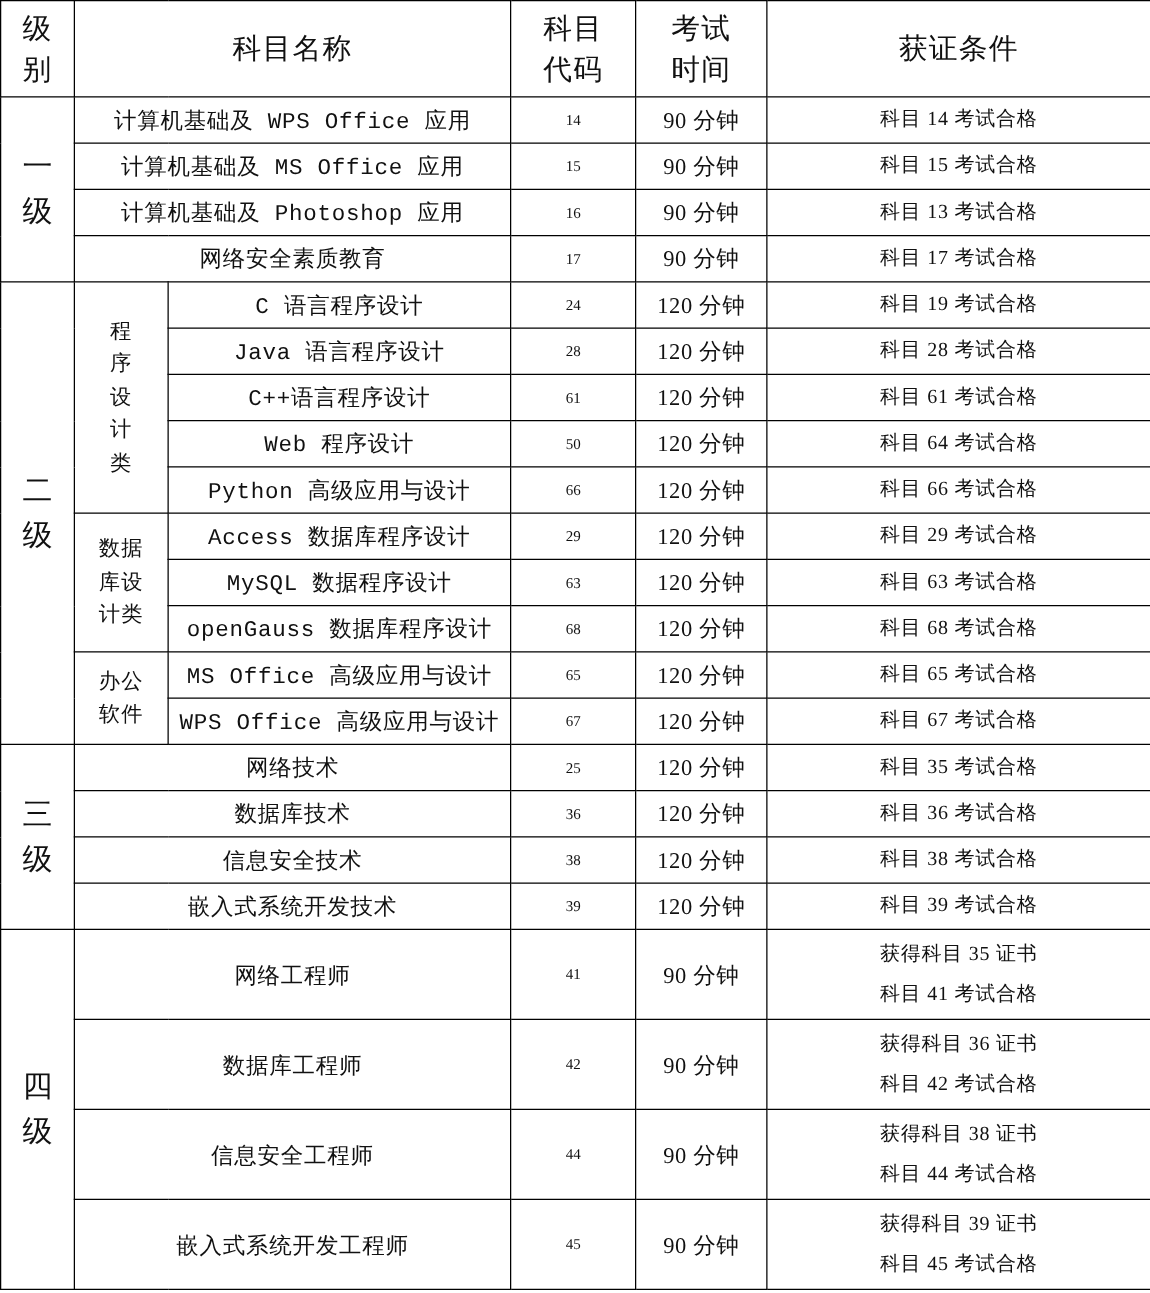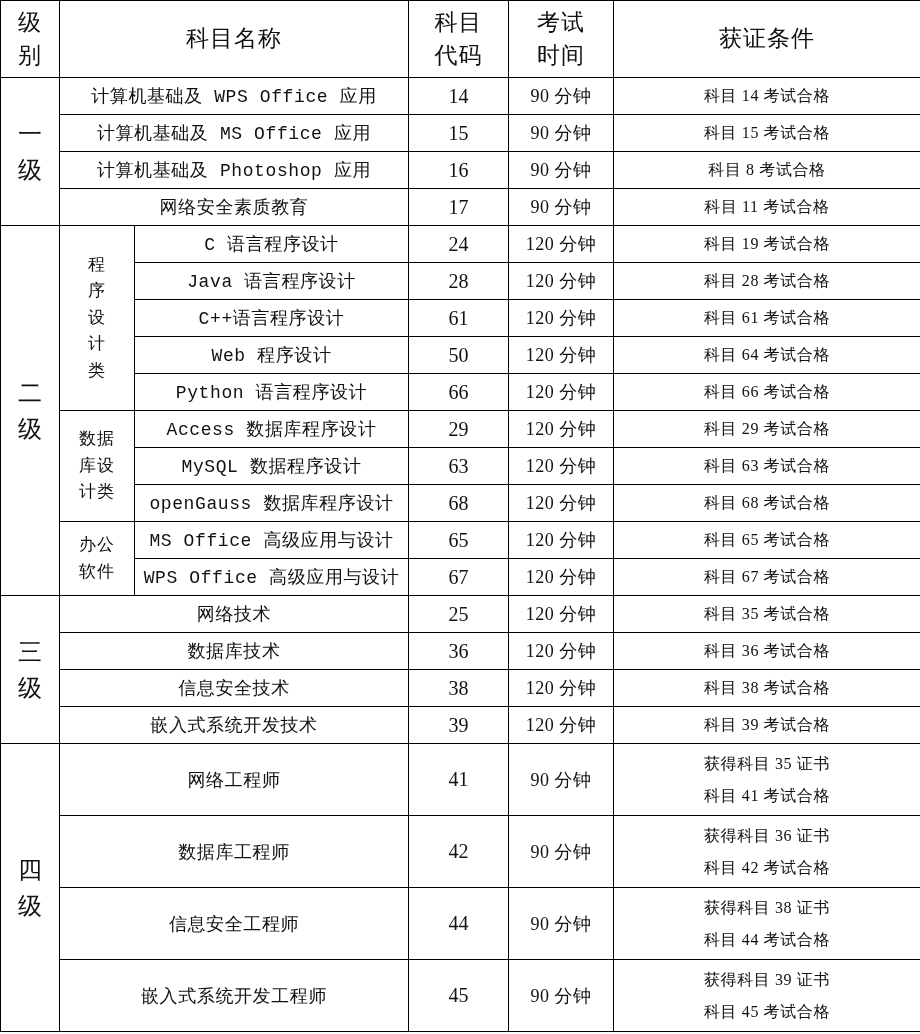--- a/index.html
+++ b/index.html
@@ -67,21 +67,21 @@
   
   .r-std { height: 37px; }
   .r-l4  { height: 72px; }
 
   .cell-name {
     font-size: 18px;
     letter-spacing: 0.6px;
     white-space: nowrap;
     font-family: Liberation Mono, monospace;
   }
-  .cell-code { font-size: 20px; }
+  .cell-code { font-size: 12px; }
   .cell-time { font-size: 18px; letter-spacing: 0.5px; font-family: Liberation Serif, serif; }
   .cell-cond { font-size: 16px; letter-spacing: 0.6px; }
   .cell-cond .line { display: block; line-height: 1.95; }
 </style>
 </head>
 <body>
 
 <table id="exam-table">
   <colgroup>
     <col class="c-level">
@@ -128,29 +128,29 @@
         <td class="cell-time">90 分钟</td>
         <td class="cell-cond">
           <span class="line">科目 15 考试合格</span>
         </td>
       </tr>
       <tr class="r-std">
         <td class="cell-name" colspan="2">计算机基础及 Photoshop 应用</td>
         <td class="cell-code">16</td>
         <td class="cell-time">90 分钟</td>
         <td class="cell-cond">
-          <span class="line">科目 8 考试合格</span>
+          <span class="line">科目 13 考试合格</span>
         </td>
       </tr>
       <tr class="r-std">
         <td class="cell-name" colspan="2">网络安全素质教育</td>
         <td class="cell-code">17</td>
         <td class="cell-time">90 分钟</td>
         <td class="cell-cond">
-          <span class="line">科目 11 考试合格</span>
+          <span class="line">科目 17 考试合格</span>
         </td>
       </tr>
       <tr class="r-std">
         <td class="level-cell" rowspan="10">
           <span class="ch">二</span>
           <span class="ch">级</span>
         </td>
         <td class="sub-cell" rowspan="5">
           <span class="ch">程</span>
           <span class="ch">序</span>
@@ -183,21 +183,21 @@
       </tr>
       <tr class="r-std">
         <td class="cell-name">Web 程序设计</td>
         <td class="cell-code">50</td>
         <td class="cell-time">120 分钟</td>
         <td class="cell-cond">
           <span class="line">科目 64 考试合格</span>
         </td>
       </tr>
       <tr class="r-std">
-        <td class="cell-name">Python 语言程序设计</td>
+        <td class="cell-name">Python 高级应用与设计</td>
         <td class="cell-code">66</td>
         <td class="cell-time">120 分钟</td>
         <td class="cell-cond">
           <span class="line">科目 66 考试合格</span>
         </td>
       </tr>
       <tr class="r-std">
         <td class="sub-cell" rowspan="3">
           <span class="ch">数据</span>
           <span class="ch">库设</span>

